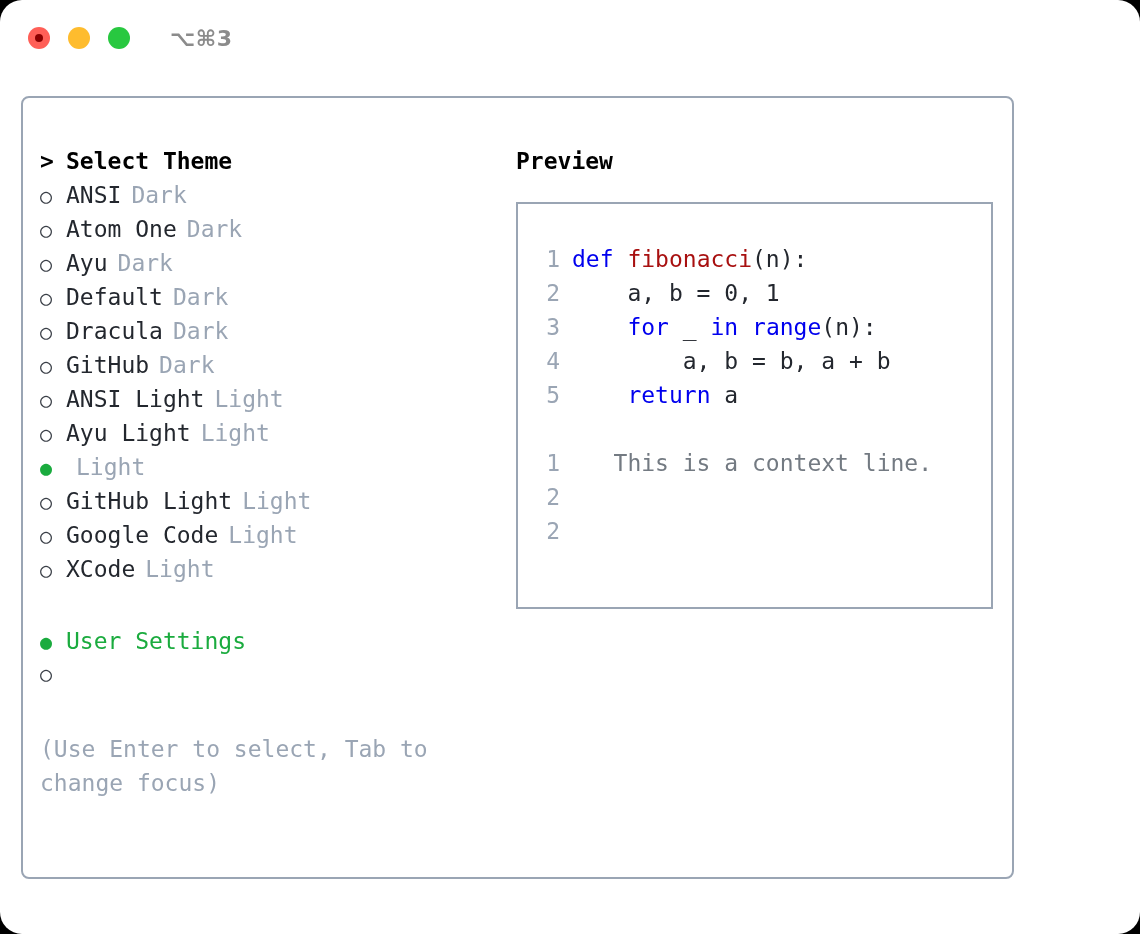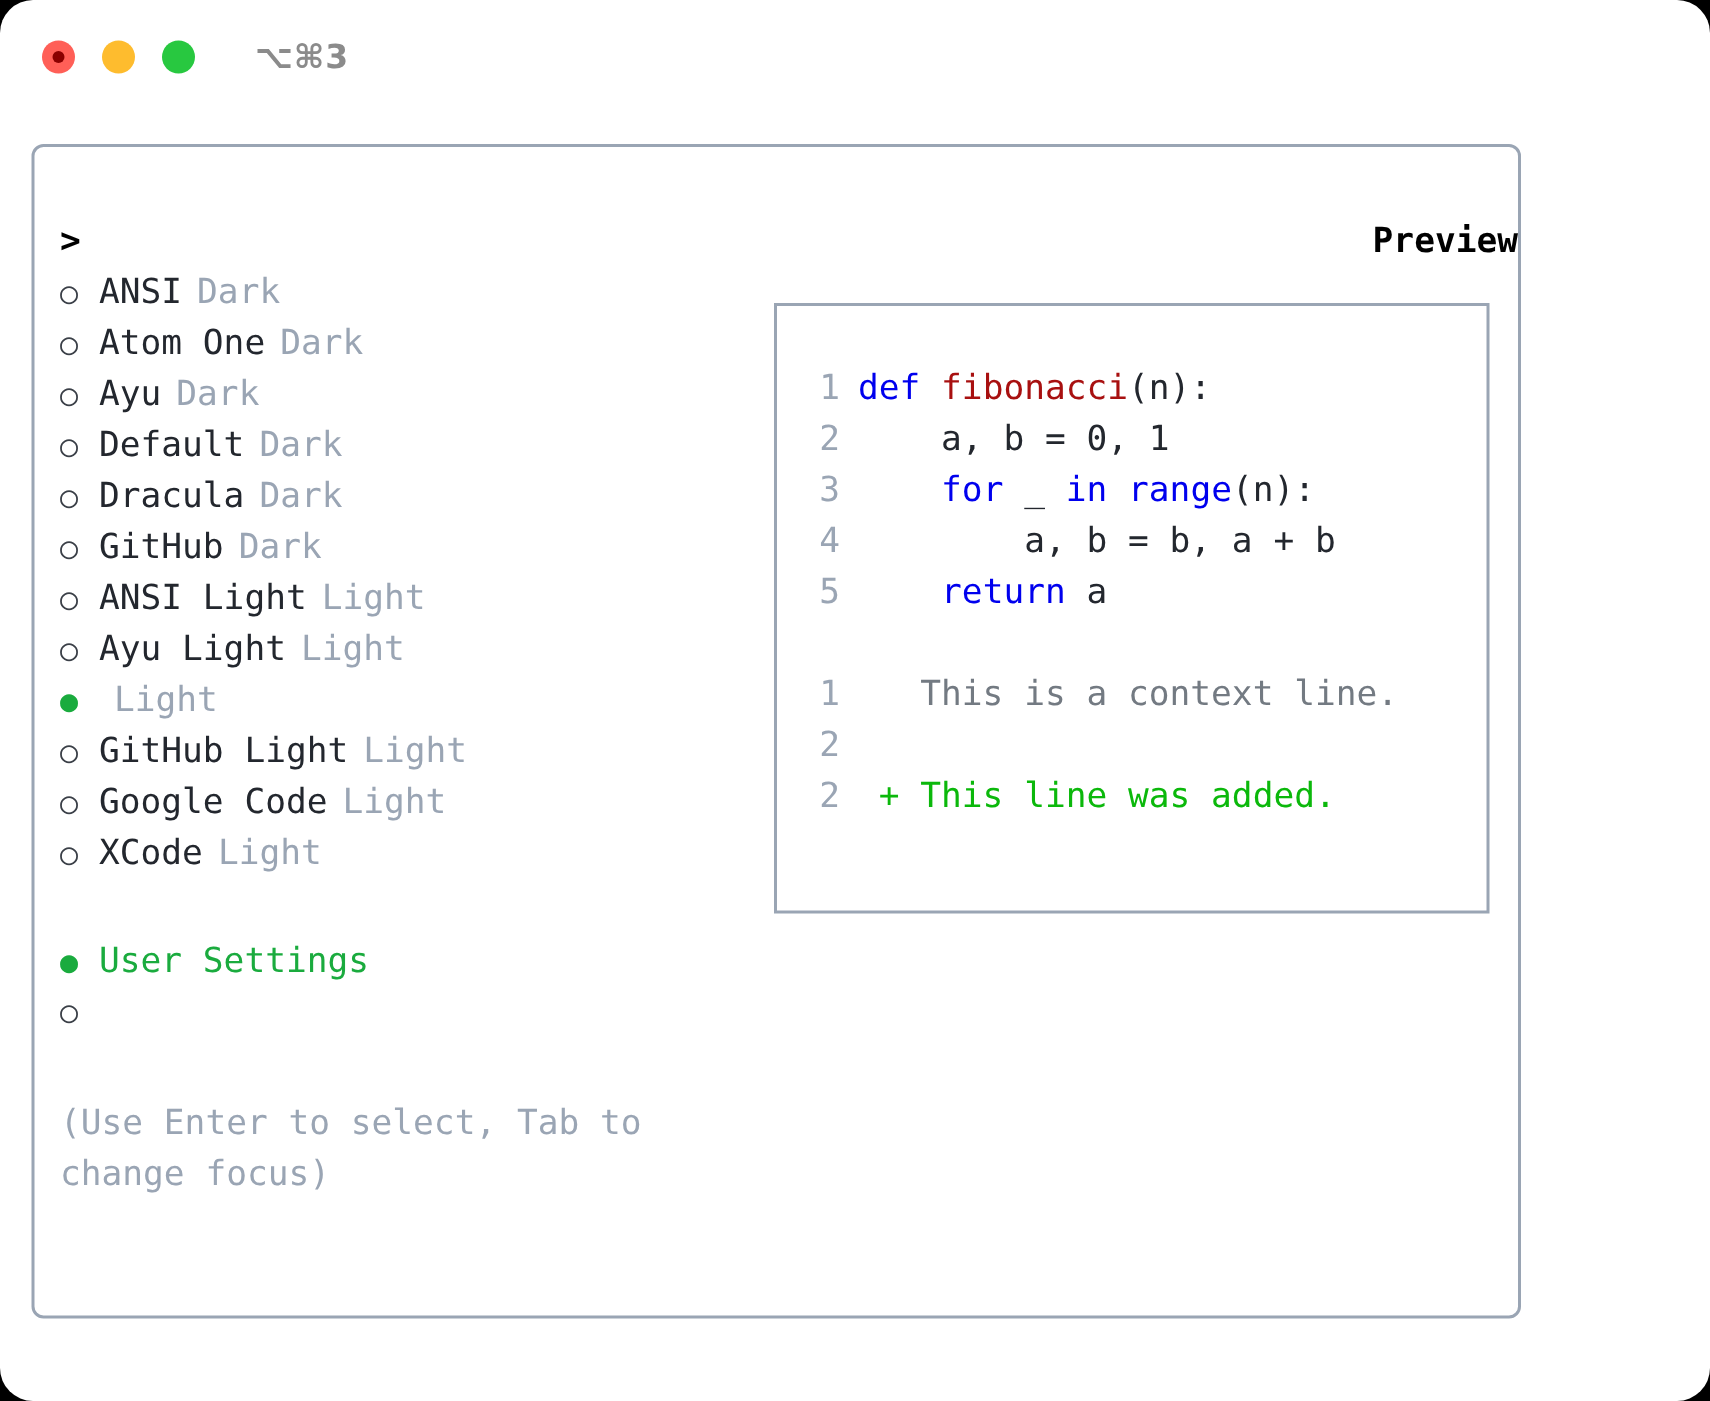--- a/index.html
+++ b/index.html
@@ -154,21 +154,20 @@
   .right-col {
     flex: 1;
     padding: 50px 0 0 13px;
     box-sizing: border-box;
   }
   .preview-title {
     color: #000000;
     font-size: 23px;
     font-weight: bold;
     margin-bottom: 28px;
-    text-align: right;
   }
   .preview-box {
     width: 477px;
     height: 407px;
     border: 2px solid #9aa5b4;
     box-sizing: border-box;
     padding: 42px 0 0 14px;
   }
 
   .codeline {
@@ -206,21 +205,21 @@
     </div>
     <div class="shortcut">⌥⌘3</div>
   </div>
 
   <div class="panel">
     <div class="panel-inner">
 
       <div class="left-col">
 
         <div id="theme-list">
-            <div class="row"><span class="bullet caret">&gt;</span></div>
+            <div class="row"><span class="bullet caret">&gt;</span><span class="label header">Select Theme</span></div>
             <div class="row"><span class="bullet">○</span><span class="label">ANSI</span><span class="tag">Dark</span></div>
             <div class="row"><span class="bullet">○</span><span class="label">Atom One</span><span class="tag">Dark</span></div>
             <div class="row"><span class="bullet">○</span><span class="label">Ayu</span><span class="tag">Dark</span></div>
             <div class="row"><span class="bullet">○</span><span class="label">Default</span><span class="tag">Dark</span></div>
             <div class="row"><span class="bullet">○</span><span class="label">Dracula</span><span class="tag">Dark</span></div>
             <div class="row"><span class="bullet">○</span><span class="label">GitHub</span><span class="tag">Dark</span></div>
             <div class="row"><span class="bullet">○</span><span class="label">ANSI Light</span><span class="tag">Light</span></div>
             <div class="row"><span class="bullet">○</span><span class="label">Ayu Light</span><span class="tag">Light</span></div>
             <div class="row"><span class="bullet sel">●</span><span class="tag">Light</span></div>
             <div class="row"><span class="bullet">○</span><span class="label">GitHub Light</span><span class="tag">Light</span></div>
@@ -245,20 +244,20 @@
               <div class="codeline"><span class="lineno">1</span><span class="tok-kw">def </span><span class="tok-fn">fibonacci</span><span class="tok-plain">(n):</span></div>
               <div class="codeline"><span class="lineno">2</span><span class="tok-plain">    a, b = 0, 1</span></div>
               <div class="codeline"><span class="lineno">3</span><span class="tok-plain">    </span><span class="tok-kw">for</span><span class="tok-plain"> _ </span><span class="tok-kw">in</span><span class="tok-plain"> </span><span class="tok-kw">range</span><span class="tok-plain">(n):</span></div>
               <div class="codeline"><span class="lineno">4</span><span class="tok-plain">        a, b = b, a + b</span></div>
               <div class="codeline"><span class="lineno">5</span><span class="tok-plain">    </span><span class="tok-kw">return</span><span class="tok-plain"> a</span></div>
             </div>
           <div class="code-gap"></div>
           <div id="diff-block">
               <div class="codeline"><span class="lineno">1</span><span class="tok-ctx">   This is a context line.</span></div>
               <div class="codeline"><span class="lineno">2</span></div>
-              <div class="codeline"><span class="lineno">2</span><span class="tok-add"> + This line was added.</span></div>
+              <div class="codeline"><span class="lineno">2</span></div>
             </div>
         </div>
       </div>
 
     </div>
   </div>
 </div>
 
 </body></html>

